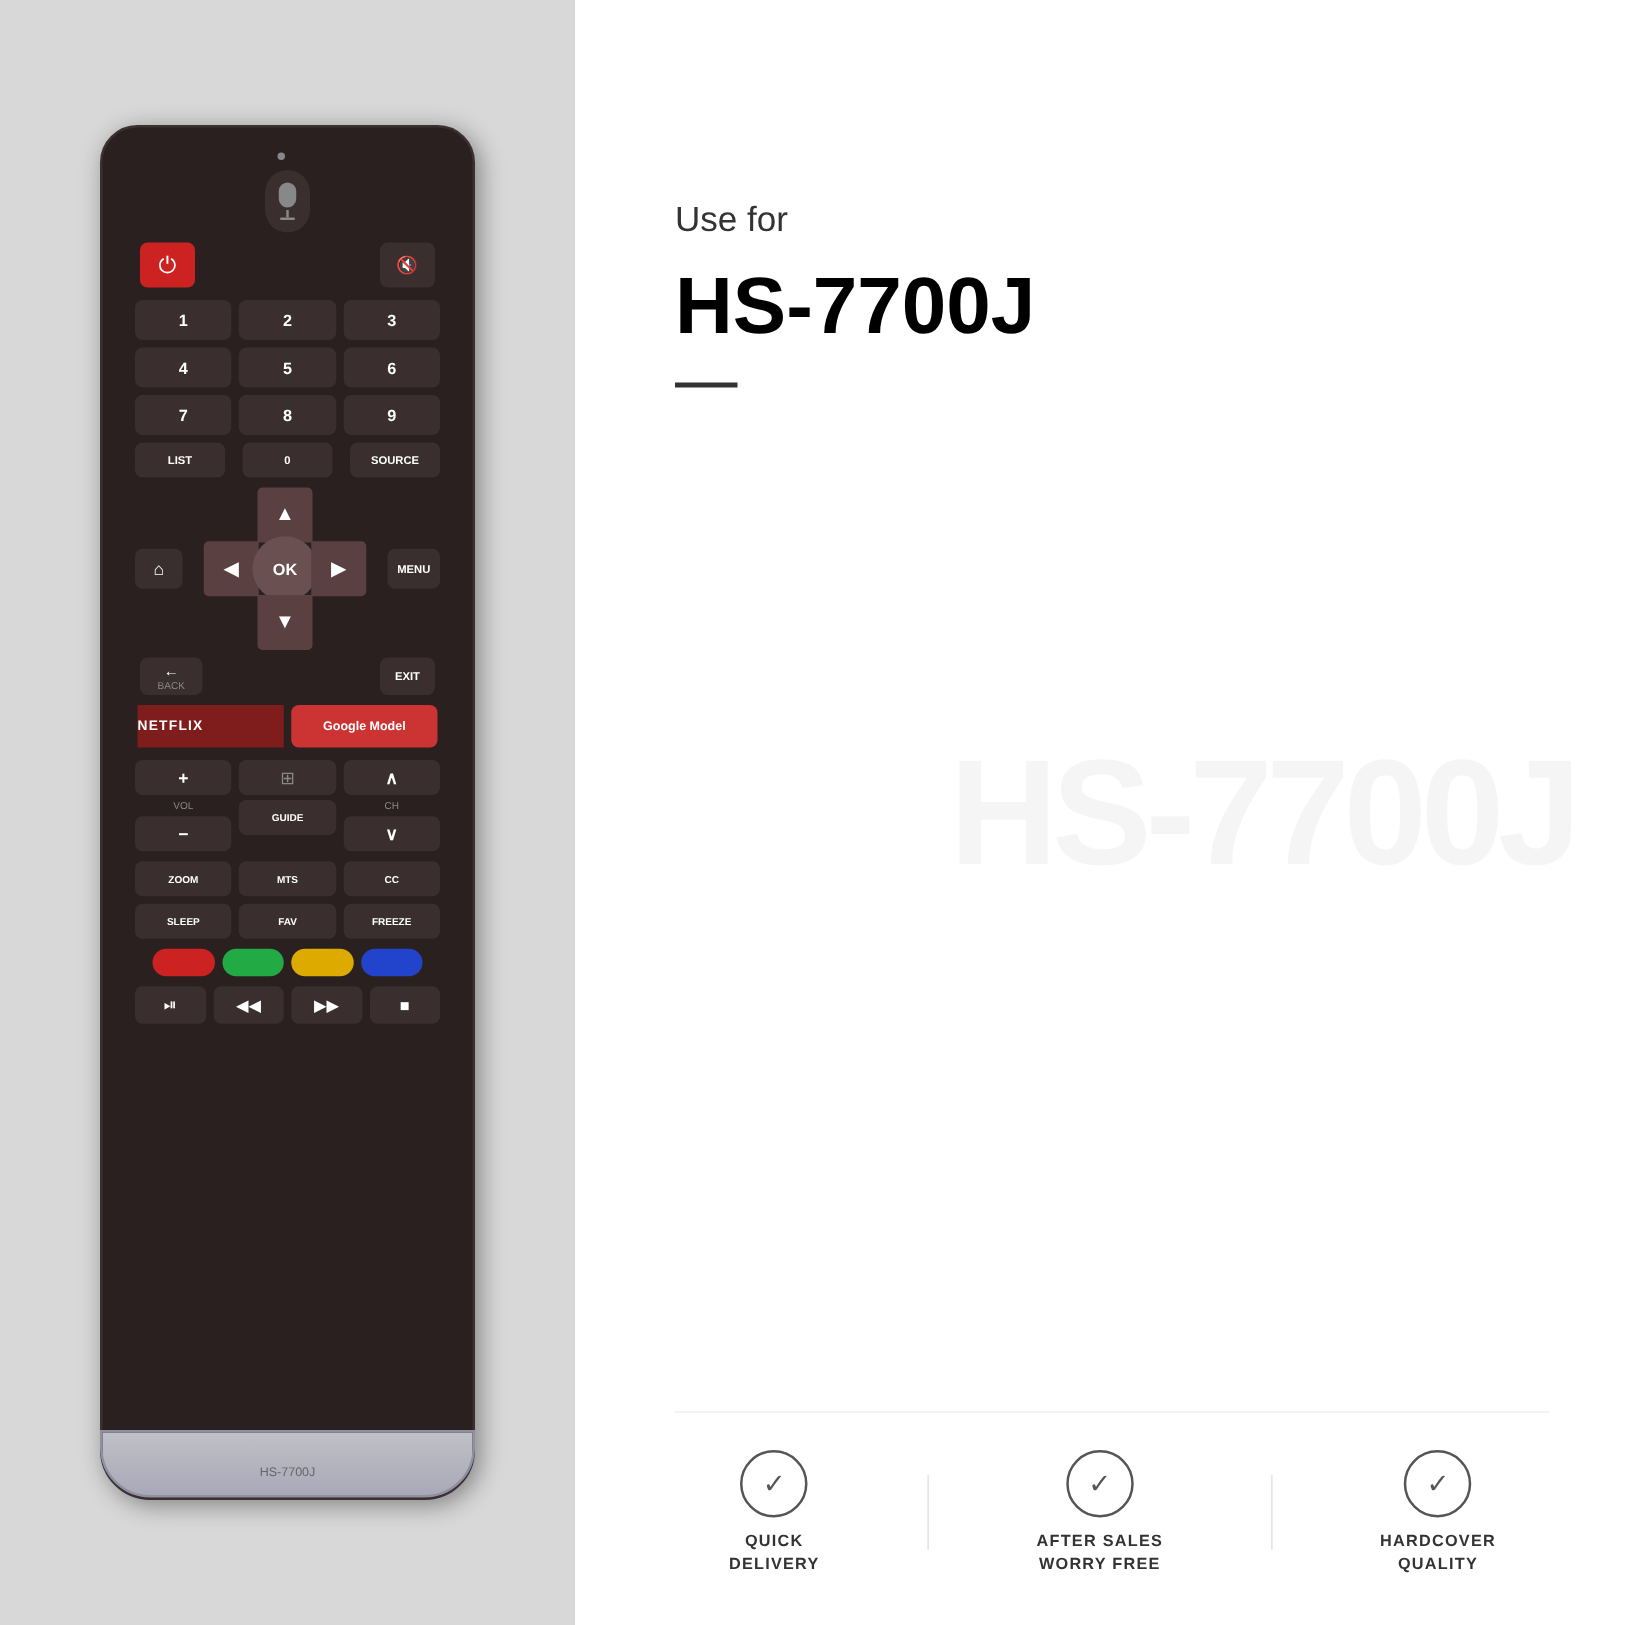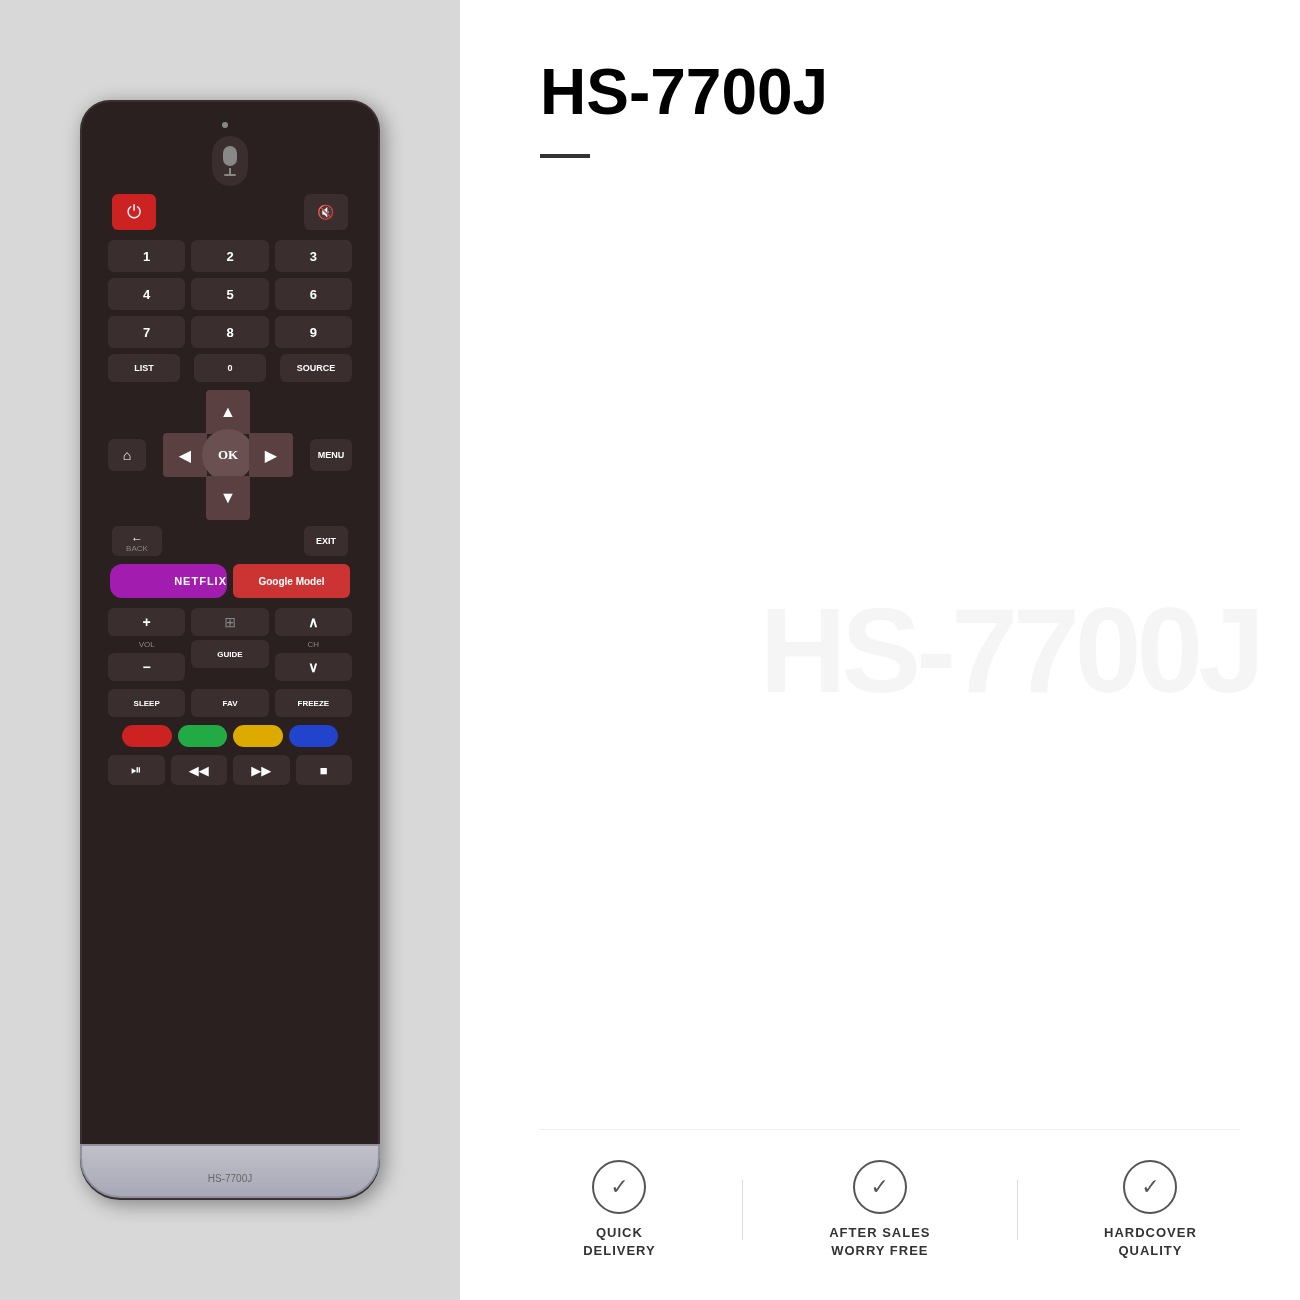--- a/index.html
+++ b/index.html
@@ -273,21 +273,20 @@
       width: 52px; height: 52px;
       background: #6a5050;
       border-radius: 50%;
       display: flex;
       align-items: center;
       justify-content: center;
       color: #fff;
       font-size: 13px;
       font-weight: bold;
       cursor: pointer;
-      font-family: Liberation Serif, serif;
     }
 
     .menu-btn {
       width: 42px;
       height: 32px;
       background: #3a2e2e;
       border-radius: 6px;
       display: flex;
       align-items: center;
       justify-content: center;
@@ -341,25 +340,25 @@
       justify-content: space-between;
       width: 100%;
       margin-bottom: 10px;
       padding: 0 8px;
       gap: 6px;
     }
 
     .netflix-btn {
       flex: 1;
       height: 34px;
-      background: #a21caf;
-      border-radius: 12px;
-      display: flex;
-      align-items: center;
-      justify-content: flex-end;
+      background: #7f1d1d;
+      border-radius: 0;
+      display: flex;
+      align-items: center;
+      justify-content: flex-start;
       cursor: pointer;
     }
 
     .netflix-text {
       color: #fff;
       font-size: 11px;
       font-weight: bold;
       letter-spacing: 1px;
     }
 
@@ -768,20 +767,31 @@
         <div class="ch-up">
           <span>∧</span>
         </div>
         <div class="ch-label">CH</div>
         <div class="ch-down">
           <span>∨</span>
         </div>
       </div>
     </div>
 
+    <div class="misc-row1">
+      <div class="misc-btn">
+          <span>ZOOM</span>
+        </div>
+      <div class="misc-btn">
+          <span>MTS</span>
+        </div>
+      <div class="misc-btn">
+          <span>CC</span>
+        </div>
+    </div>
 
     <div class="misc-row2">
       <div class="misc-btn">
           <span>SLEEP</span>
         </div>
       <div class="misc-btn">
           <span>FAV</span>
         </div>
       <div class="misc-btn">
           <span>FREEZE</span>
@@ -812,20 +822,21 @@
 
     <div class="remote-model-label">HS-7700J</div>
   </div>
 </div>
 
 <div class="right-panel">
 
 
   <div class="watermark">HS-7700J</div>
 
+  <div class="use-for-text">Use for</div>
 
 
   <div class="model-number">HS-7700J</div>
 
   <div class="divider-line"></div>
 
   <div class="features-section">
     <div class="feature-item">
       <div class="check-circle">✓</div>
       <div class="feature-label">QUICK<br>DELIVERY</div>

